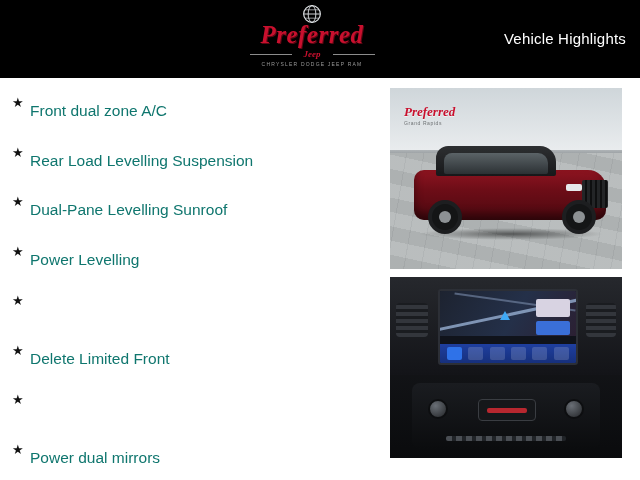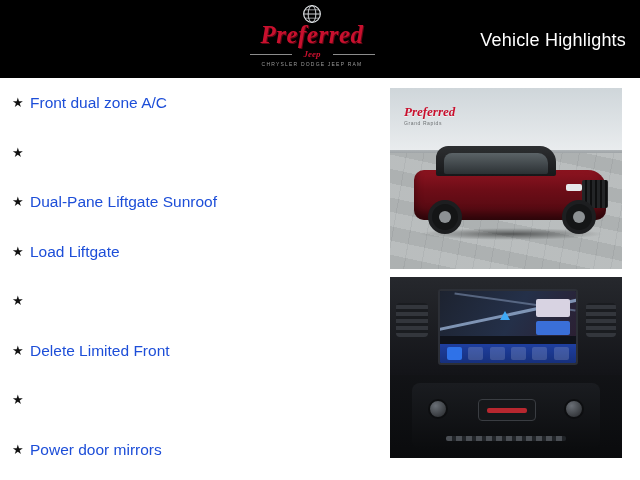--- a/index.html
+++ b/index.html
@@ -86,21 +86,21 @@
     color: #9a9a9a;
     margin-top: 2px;
     text-transform: uppercase;
   }
 
   .header-title {
     position: absolute;
     right: 14px;
     top: 30px;
     color: #ffffff;
-    font-size: 18px;
+    font-size: 15px;
     letter-spacing: 0.2px;
   }
 
   
   .body {
     position: relative;
     width: 640px;
     height: 402px;
     background: #ffffff;
     display: flex;
@@ -122,22 +122,23 @@
     color: #111111;
     font-size: 13px;
     line-height: 22px;
     width: 18px;
     flex: none;
     text-align: left;
   }
 
   .feature-label {
     font-size: 15.5px;
-    color: #1d4ed8;
+    color: #0f766e;
     line-height: 22px;
+    margin-top: 8px;
   }
 
   
   .images {
     width: 250px;
     padding-top: 10px;
     display: flex;
     flex-direction: column;
     align-items: flex-start;
     gap: 8px;
@@ -384,48 +385,49 @@
 
     <div class="features">
 
       <div class="feature-row">
         <span class="bullet">★</span>
         <span class="feature-label">Front dual zone A/C</span>
       </div>
 
       <div class="feature-row">
         <span class="bullet">★</span>
-      </div>
-
-      <div class="feature-row">
-        <span class="bullet">★</span>
-        <span class="feature-label">Dual-Pane Liftgate Sunroof</span>
-      </div>
-
-      <div class="feature-row">
-        <span class="bullet">★</span>
-        <span class="feature-label">Load Liftgate</span>
+        <span class="feature-label">Rear Load Levelling Suspension</span>
+      </div>
+
+      <div class="feature-row">
+        <span class="bullet">★</span>
+        <span class="feature-label">Dual-Pane Levelling Sunroof</span>
+      </div>
+
+      <div class="feature-row">
+        <span class="bullet">★</span>
+        <span class="feature-label">Power Levelling</span>
       </div>
 
       <div class="feature-row">
         <span class="bullet">★</span>
       </div>
 
       <div class="feature-row">
         <span class="bullet">★</span>
         <span class="feature-label">Delete Limited Front</span>
       </div>
 
       <div class="feature-row">
         <span class="bullet">★</span>
       </div>
 
       <div class="feature-row">
         <span class="bullet">★</span>
-        <span class="feature-label">Power door mirrors</span>
+        <span class="feature-label">Power dual mirrors</span>
       </div>
 
     </div>
 
     <div class="images">
 
       <div class="photo photo-exterior">
         <div class="ex-wall"></div>
         <div class="ex-sky"></div>
         <div class="ex-ground"></div>

